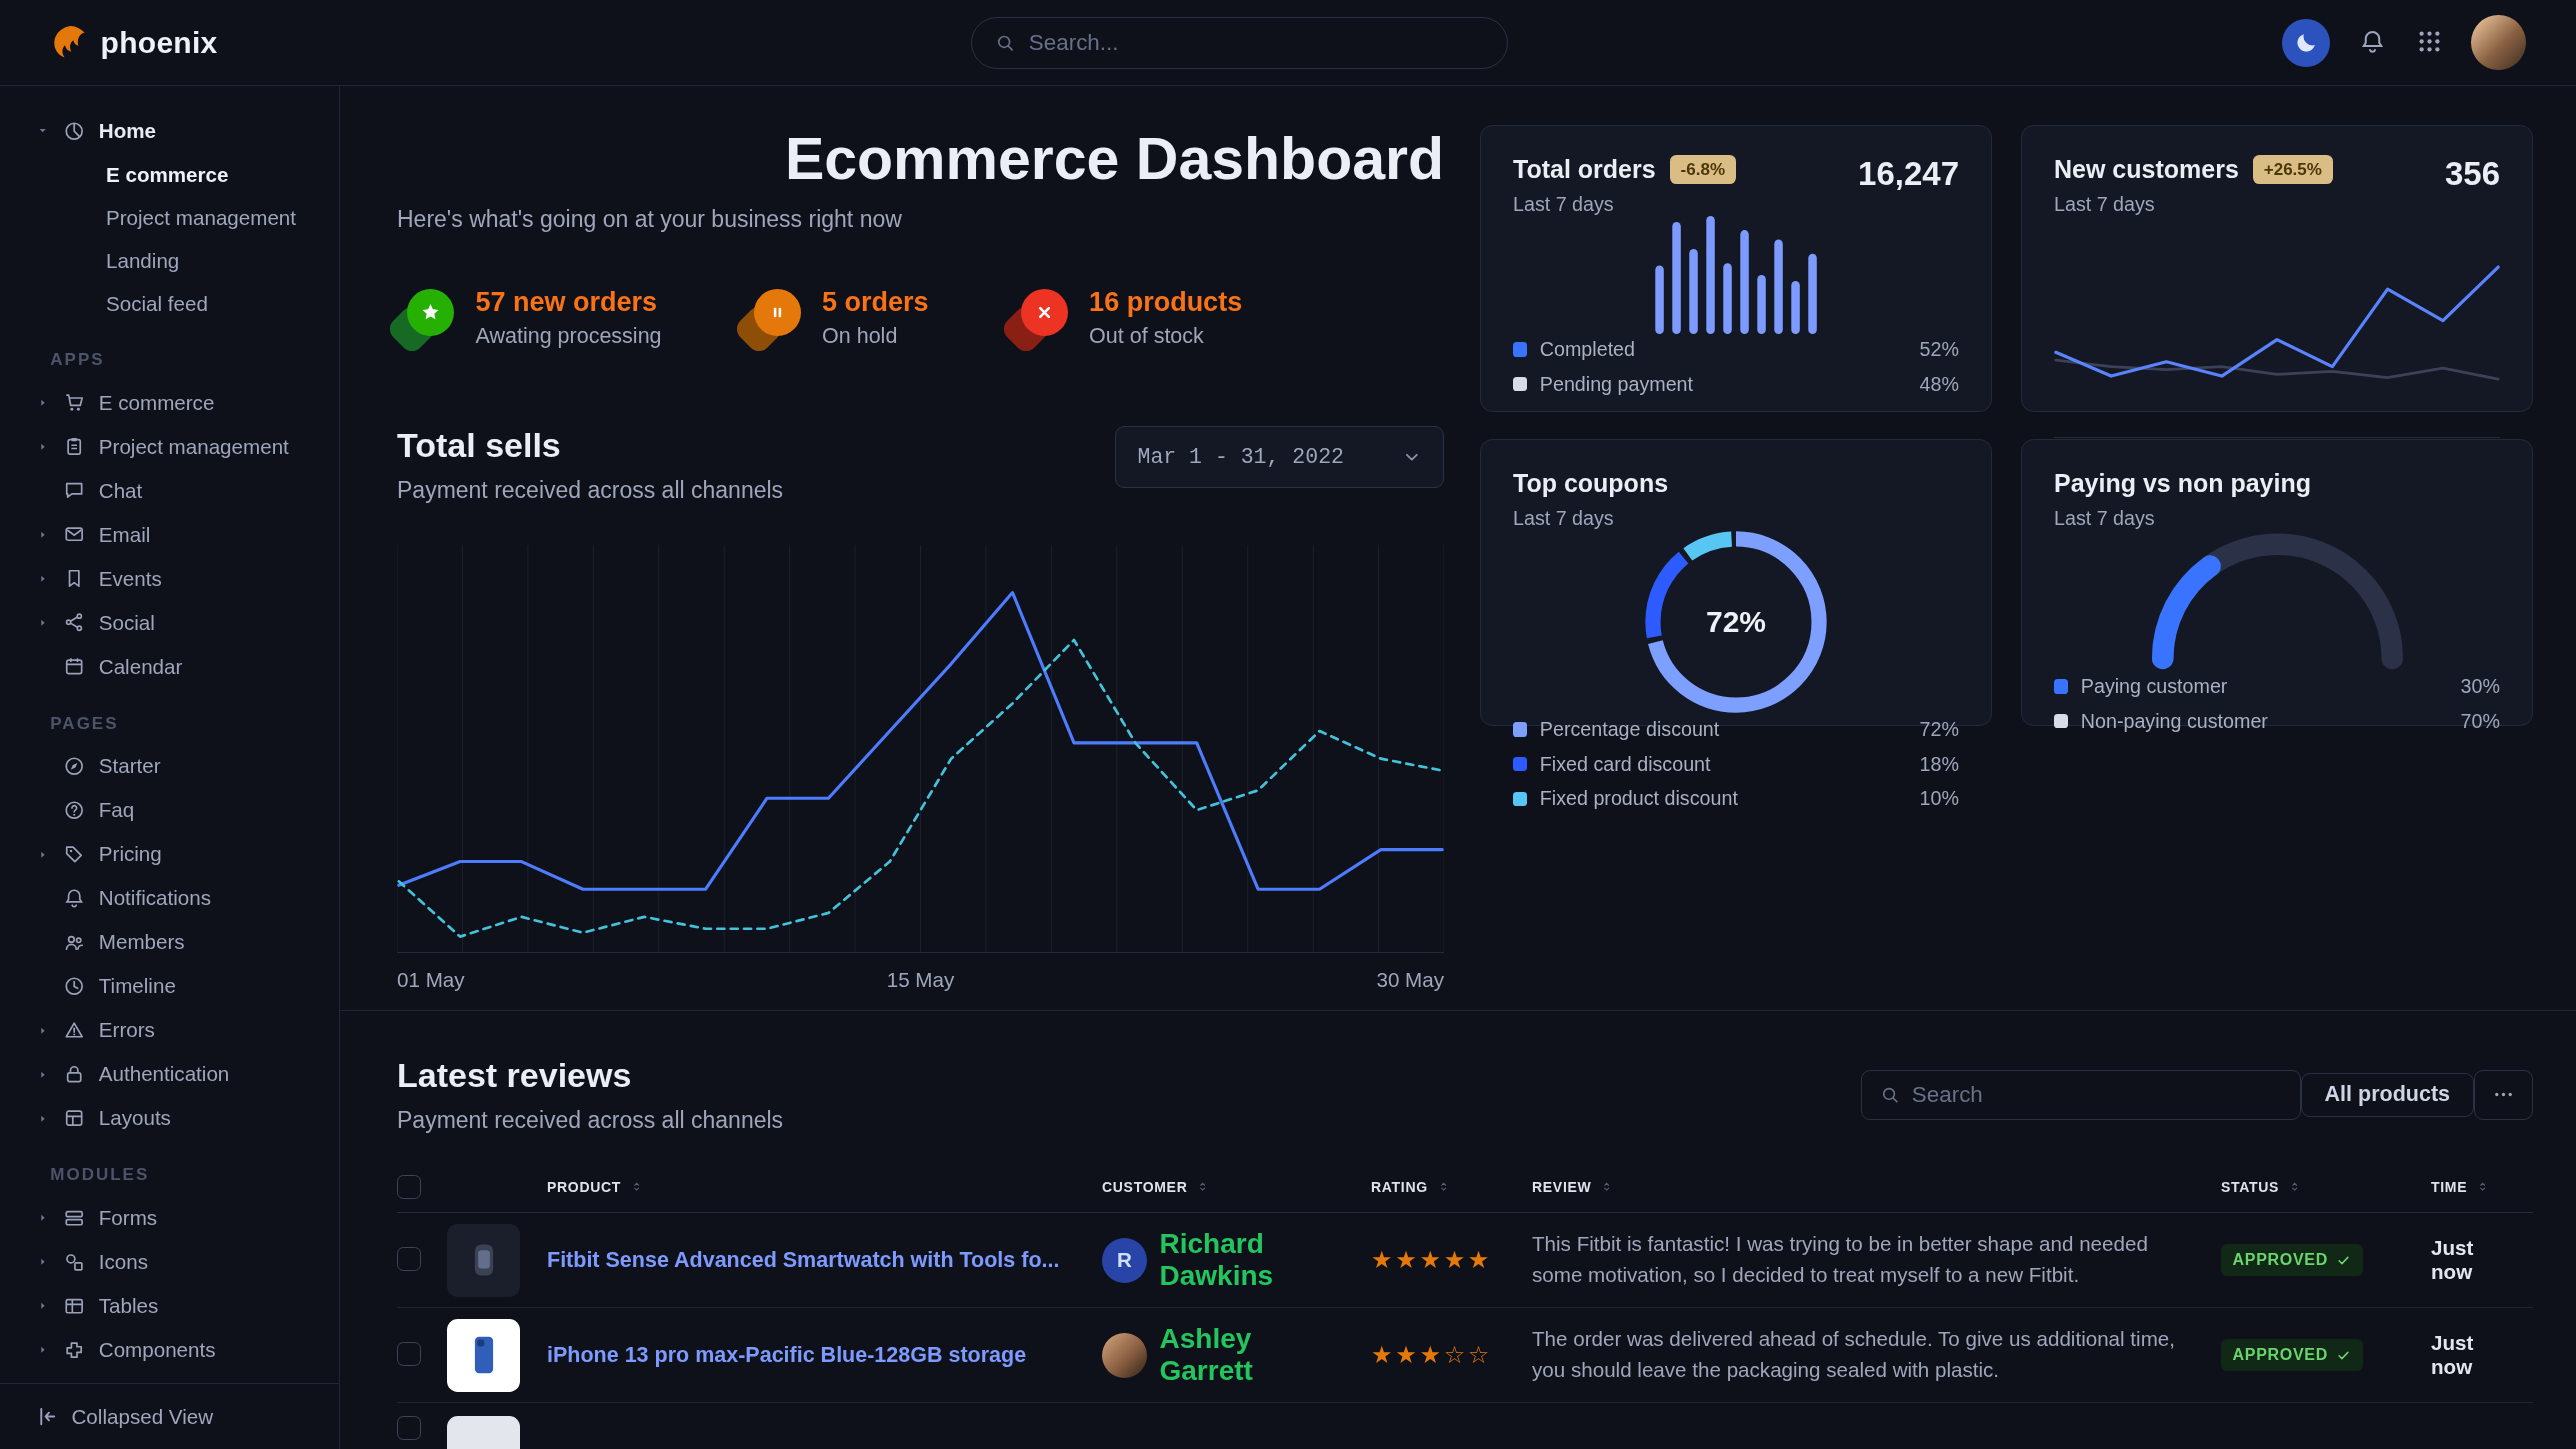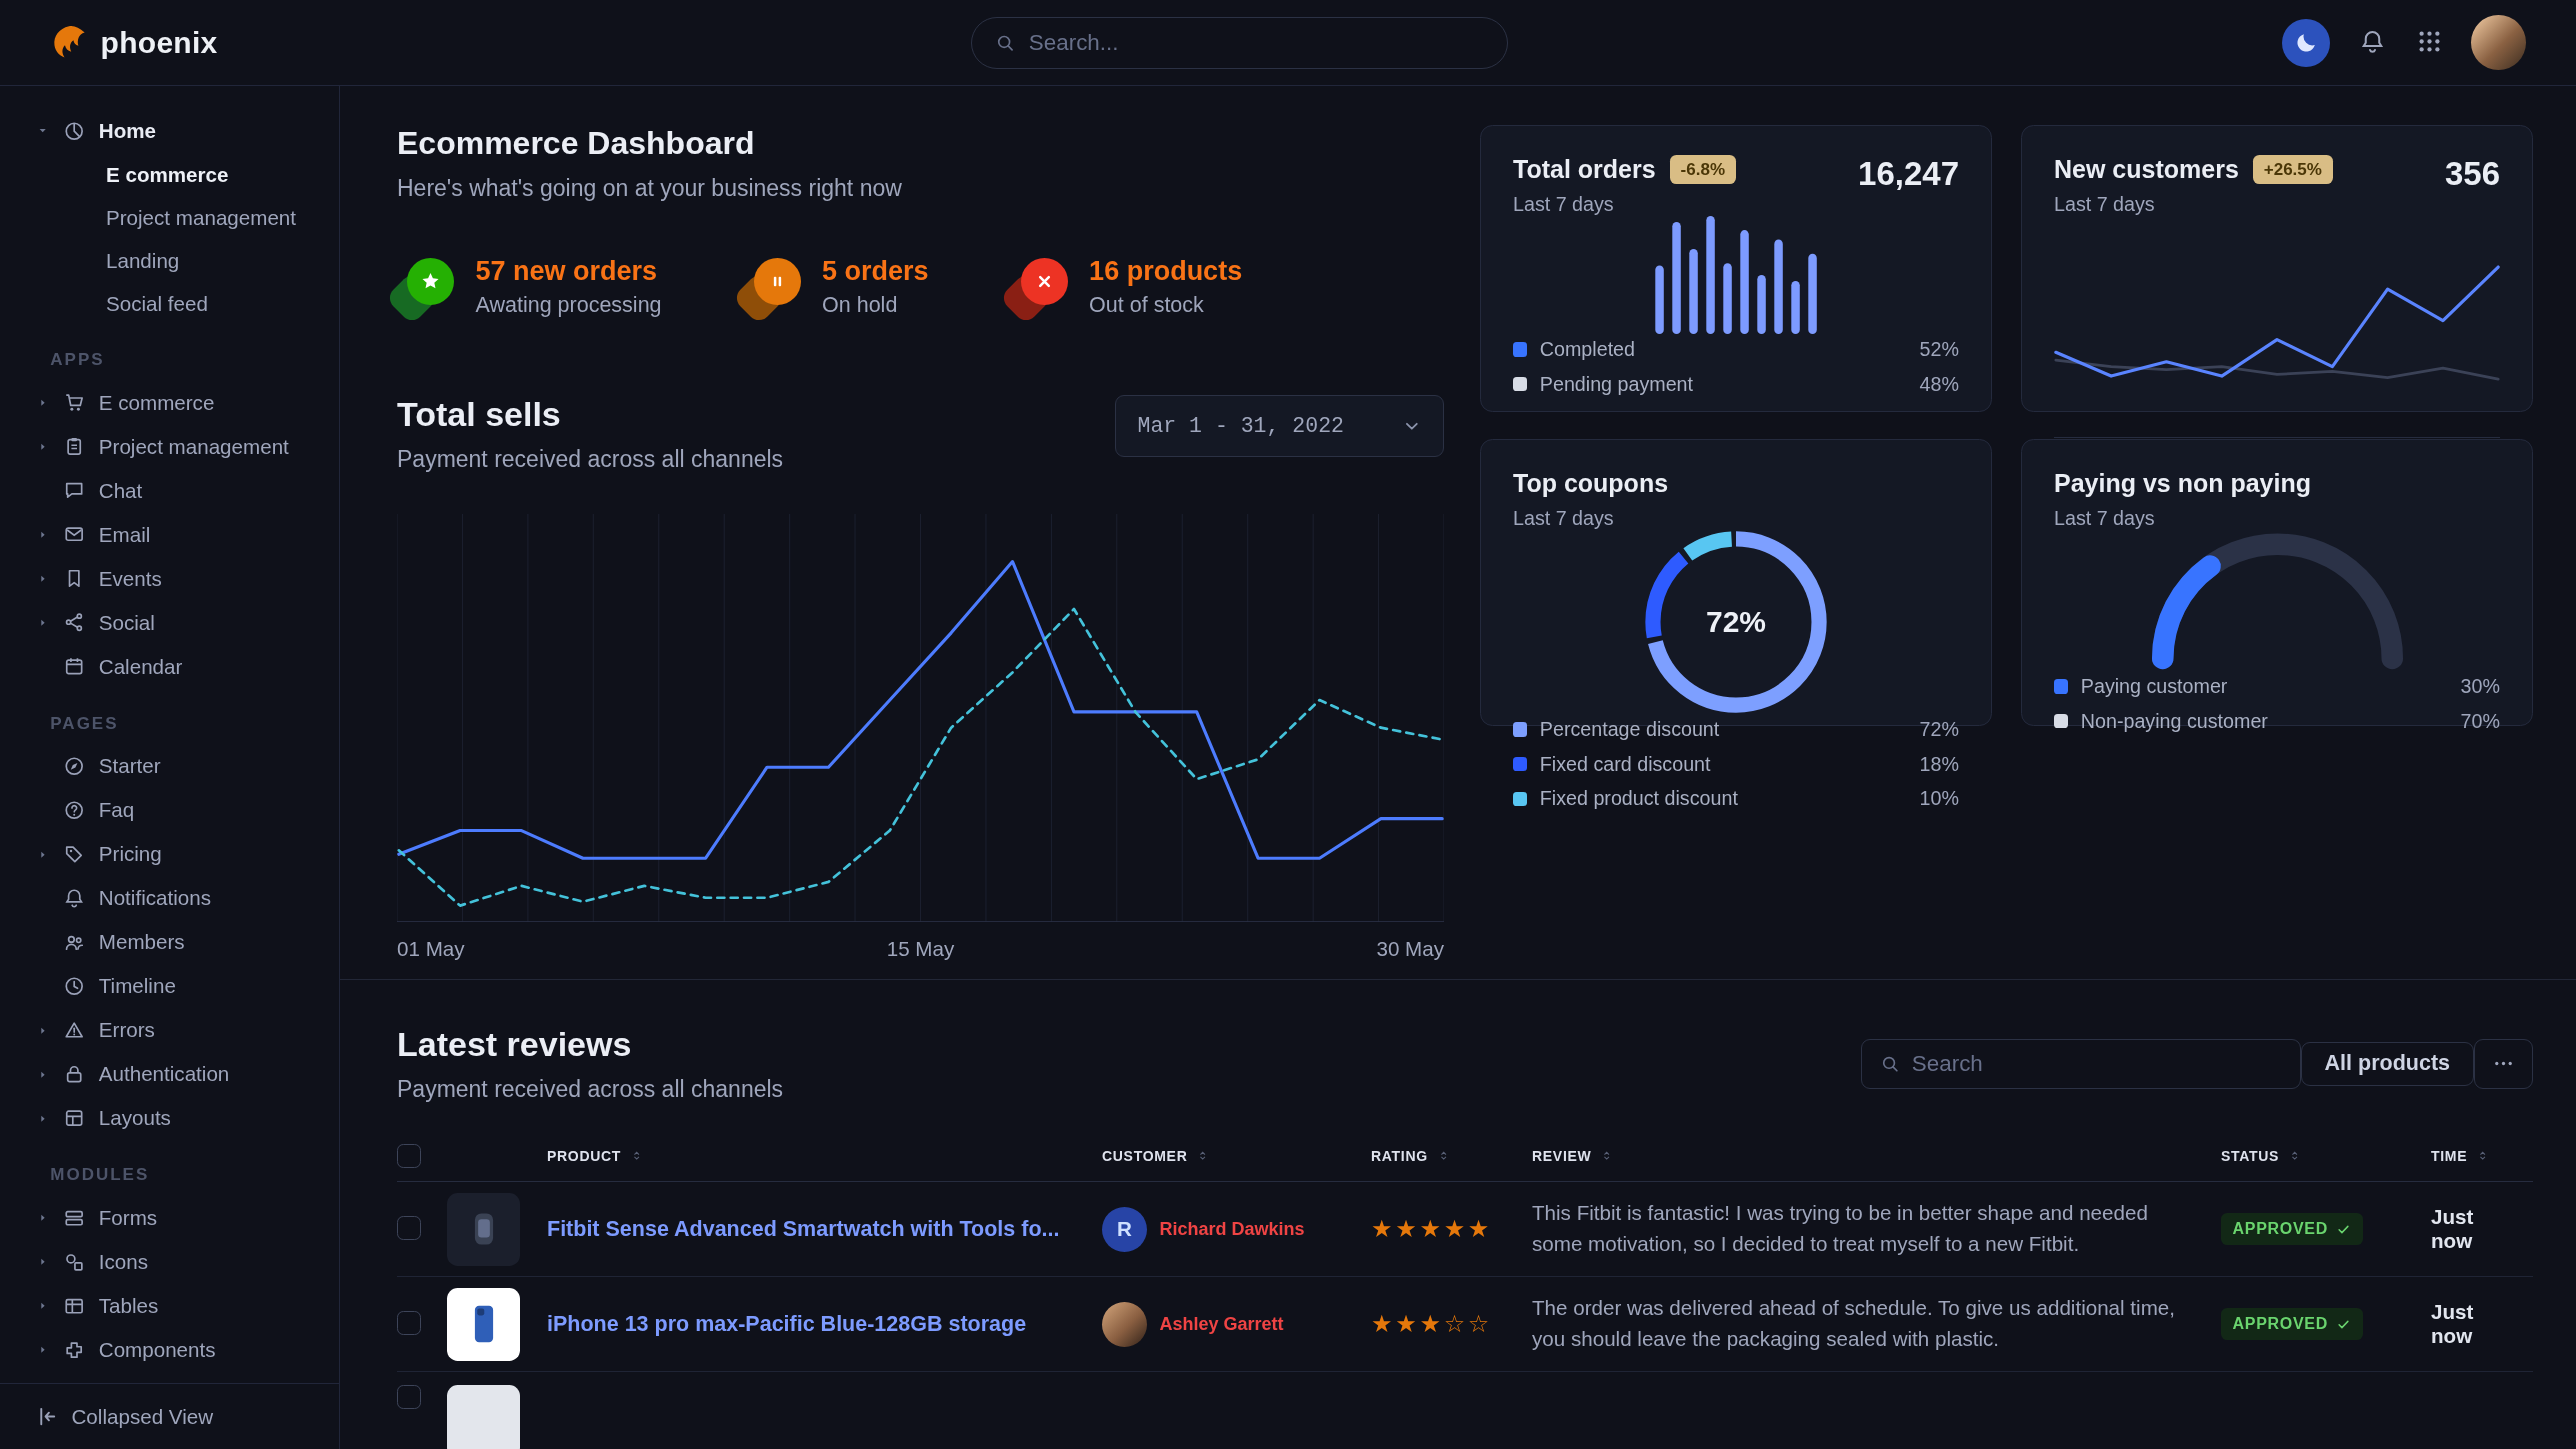--- a/index.html
+++ b/index.html
@@ -38,21 +38,21 @@
   .nav-child{display:flex;align-items:center;height:43px;padding-left:70px;font-size:20.6px;color:#9fa6bc;cursor:pointer;}
   .nav-child.active{color:#eef1f7;font-weight:600;}
   .nav-label{margin:25px 0 10.7px;padding-left:14.3px;font-size:17px;font-weight:700;letter-spacing:2px;color:#4d5469;}
   .side-footer{position:absolute;left:0;right:0;bottom:0;height:66px;border-top:0.9px solid #21263a;display:flex;align-items:center;gap:12.5px;padding-left:36px;font-size:20.6px;color:#9fa6bc;cursor:pointer;background:#0f111a;}
   .side-footer .ico{width:23px;height:23px;color:#9aa1b8;}
 
   
   .main{overflow:hidden;}
   .dash{display:flex;gap:36px;padding:39px 43px 0 57px;}
   .dash-left{flex:1;min-width:0;}
-  h1{font-size:32px;font-weight:700;color:#ebeef5;}
+  h1{font-size:59px;font-weight:700;color:#ebeef5;text-align:right;}
   .sub{font-size:23px;color:#9fa6bc;margin-top:12.5px;}
 
   .stats{display:flex;gap:82px;margin-top:54px;align-items:center;}
   .stat{display:flex;align-items:center;gap:21.5px;}
   .stat-ic{position:relative;width:57px;height:57px;flex:none;}
   .blob{position:absolute;left:-3.6px;bottom:-1.8px;width:38px;height:38px;border-radius:11.6px;transform:rotate(45deg);}
   .bubble{position:absolute;right:0;top:0;width:47px;height:47px;border-radius:50%;display:flex;align-items:center;justify-content:center;color:#fff;}
   .bubble .ico{width:23px;height:23px;}
   .stat-val{font-size:27px;font-weight:700;color:#f97316;}
   .stat-lab{font-size:21.5px;color:#9fa6bc;margin-top:6.3px;}
@@ -105,21 +105,21 @@
   .tr{min-height:95px;border-bottom:0.9px solid #1f2435;}
   .td{padding-right:21.5px;}
   .cb{width:24px;height:24px;border:1.8px solid #3d4459;border-radius:6.3px;display:inline-block;background:transparent;cursor:pointer;}
   .thumb{width:73px;height:73px;border-radius:10.7px;display:flex;align-items:center;justify-content:center;overflow:hidden;}
   .thumb svg{width:52px;height:52px;}
   .prod-link{color:#7d9bff;font-size:21.5px;font-weight:600;display:block;white-space:nowrap;overflow:hidden;cursor:pointer;}
   .cust{display:flex;align-items:center;gap:12.5px;}
   .cav{width:45px;height:45px;border-radius:50%;flex:none;display:flex;align-items:center;justify-content:center;font-size:20.6px;font-weight:700;cursor:pointer;}
   .cav.init{color:#cfe0ff;}
   .cav.photo{background:linear-gradient(135deg,#c79a72 10%,#8a5f41 55%,#2e2018);}
-  .cname{font-size:18px;color:#ef4444;font-weight:600;}
+  .cname{font-size:28px;color:#22c55e;font-weight:600;}
   .stars{font-size:24px;color:#e5780b;letter-spacing:2.7px;white-space:nowrap;}
   .rev-txt{font-size:20.6px;color:#9fa6bc;line-height:1.5;padding-right:39px;}
   .badge-ok{display:inline-flex;align-items:center;gap:8px;background:rgba(37,176,3,.15);color:#6ad46e;font-size:16px;font-weight:700;letter-spacing:0.7px;padding:7.2px 11.6px;border-radius:6.3px;}
   .badge-ok .ico{width:15px;height:15px;}
   .time{font-size:20.6px;font-weight:700;color:#e2e6ef;}
   .tr.partial{border-bottom:0;min-height:0;align-items:flex-start;padding-top:12.5px;height:63px;}
 </style>
 </head>
 <body>
 

